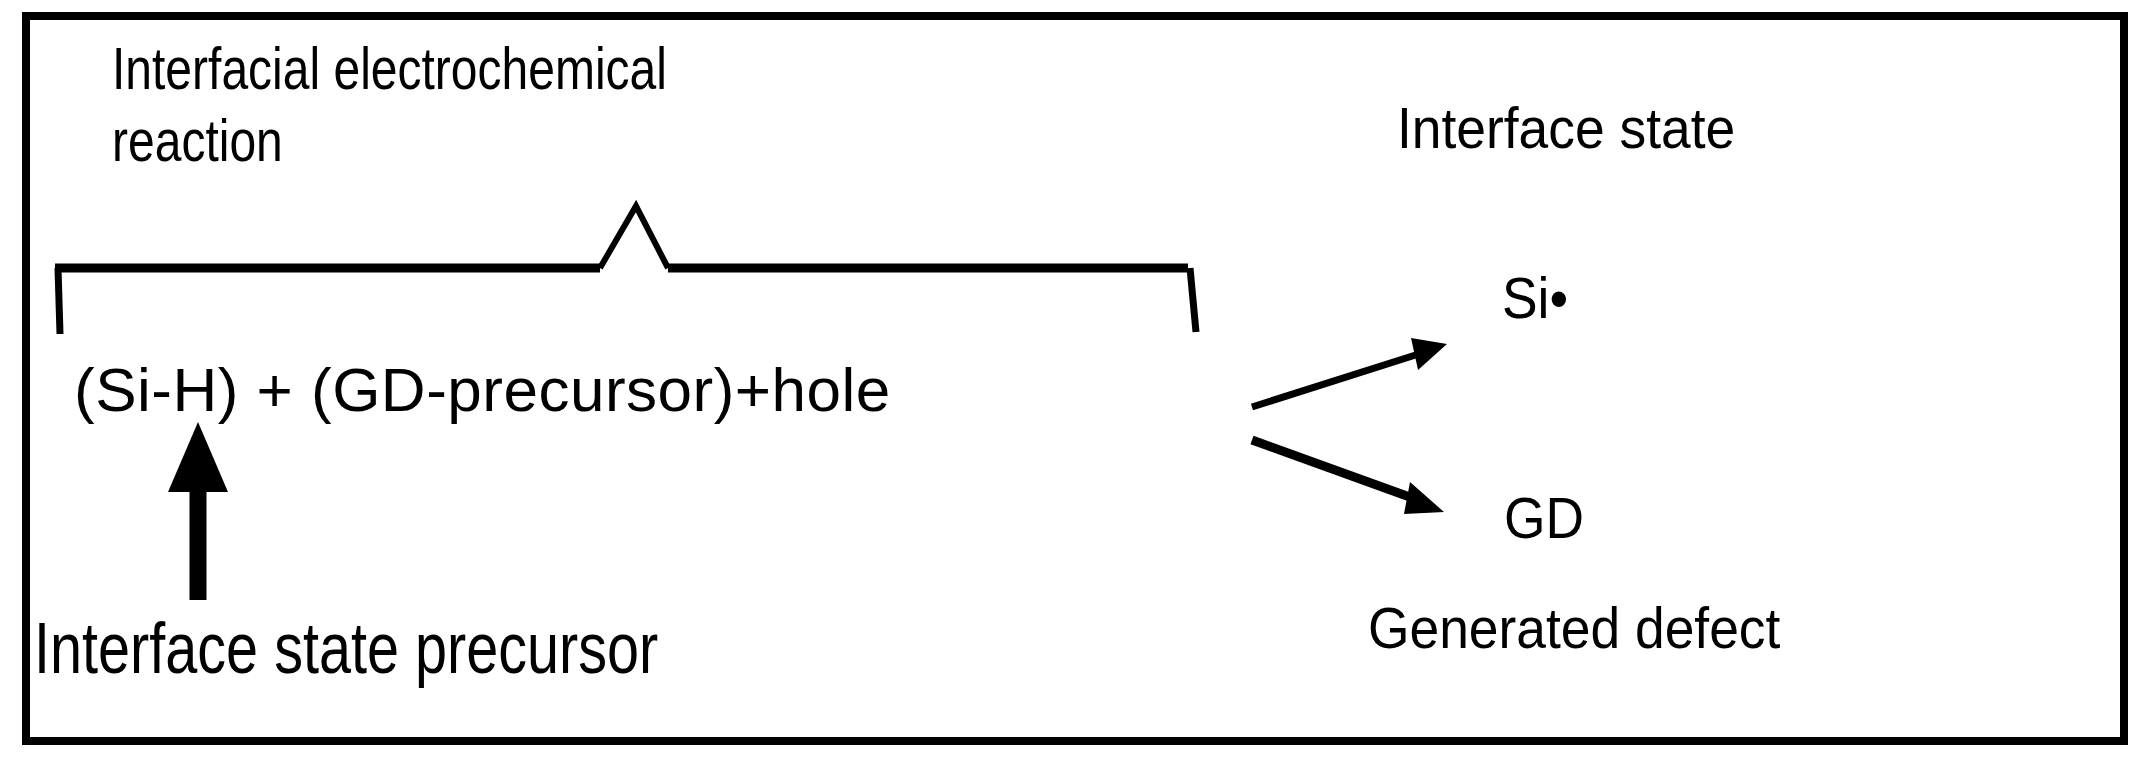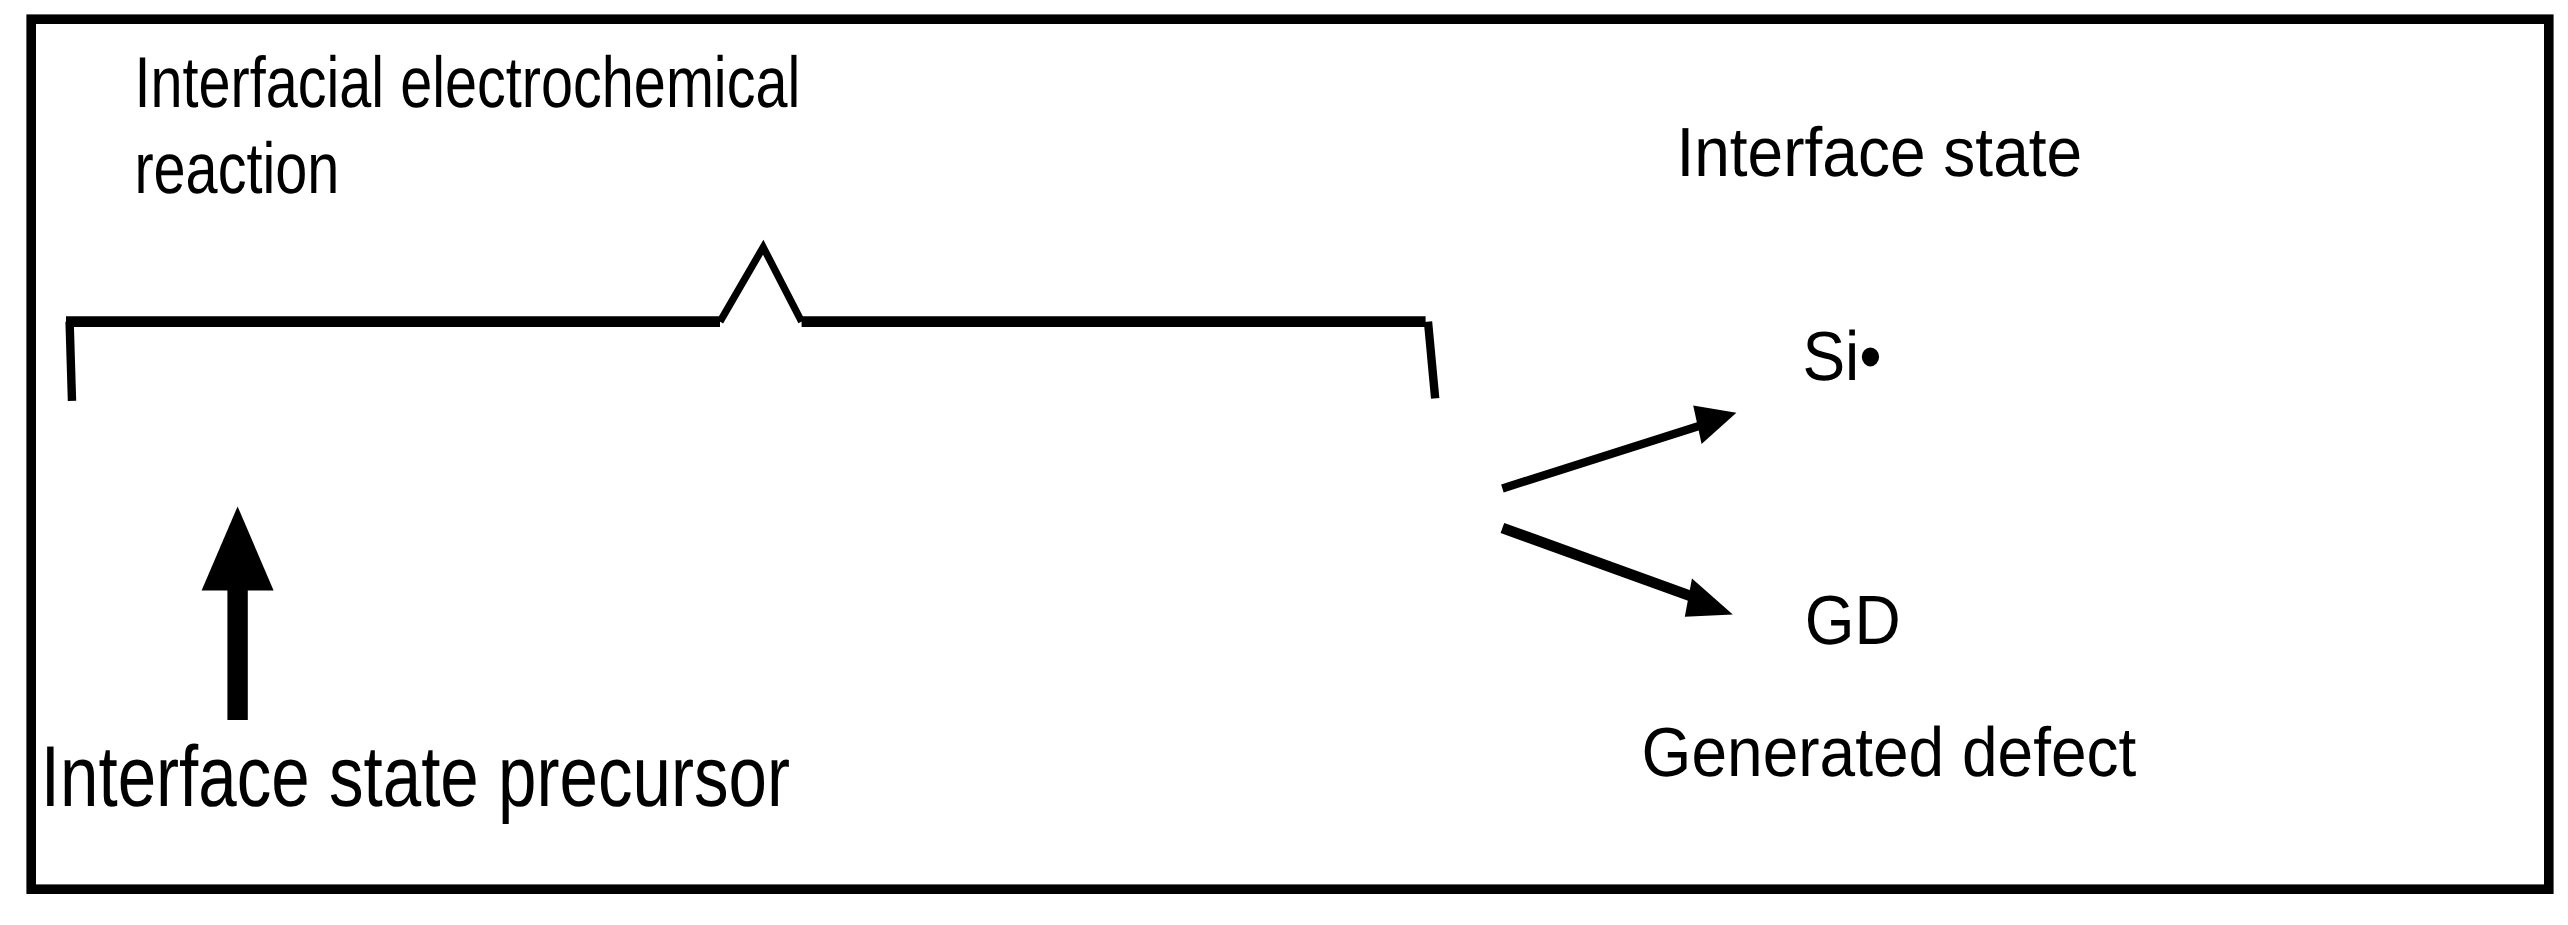--- a/index.html
+++ b/index.html
@@ -105,20 +105,21 @@
 <body>
 
 <div id="canvas">
 
   <div id="frame"></div>
 
   <div class="txt cond" id="title-line1">Interfacial electrochemical</div>
 
   <div class="txt cond" id="title-line2">reaction</div>
 
+  <div class="txt" id="equation">(Si-H) + (GD-precursor)+hole</div>
 
   <div class="txt cond" id="precursor-label">Interface state precursor</div>
 
   <div class="txt cond" id="interface-state-label">Interface state</div>
 
   <div class="txt cond" id="si-radical">Si•</div>
 
   <div class="txt cond" id="gd-label">GD</div>
 
   <div class="txt cond" id="generated-defect-label">Generated defect</div>

